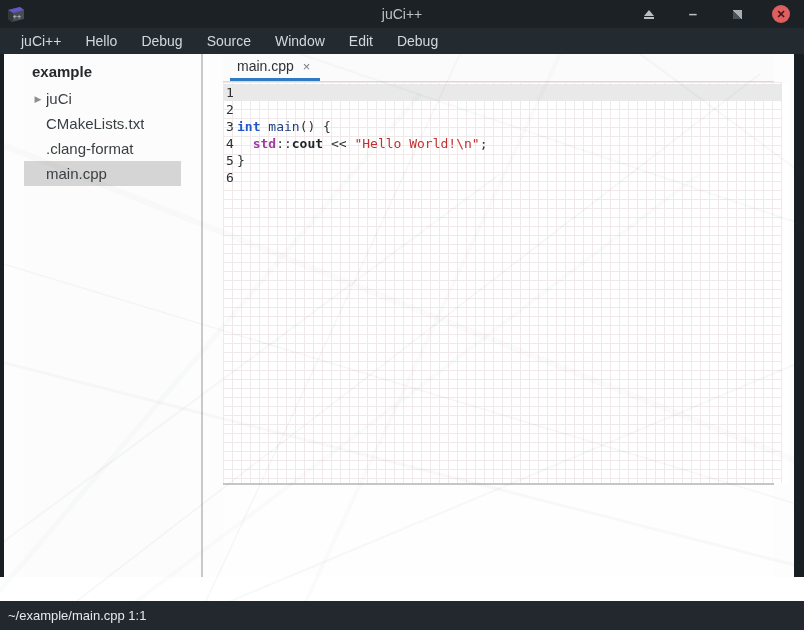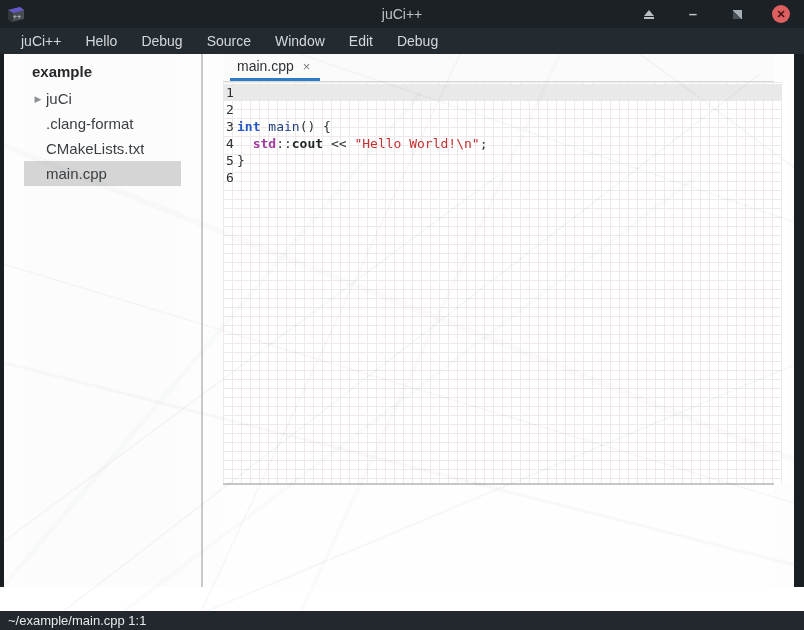--- a/index.html
+++ b/index.html
@@ -80,21 +80,21 @@
 
   .minimap{flex:1;background:#fff;padding:3px 3px 0 4px;overflow:hidden;cursor:default;}
   .minimap-content{font-family:"DejaVu Sans Mono",monospace;font-size:2.4px;line-height:2.9px;}
   .mini-row{white-space:pre;height:2.9px;overflow:hidden;}
   .mini-row.hl{background:#e9e9e9;}
 
   .h-divider{height:2px;flex:none;background:#c6c6c6;}
   .bottom-panel{flex:1;background:#fefefe;cursor:text;}
 
   
-  .statusbar{height:19px;flex:none;background:var(--statusbar-bg);display:flex;align-items:center;padding-left:8px;margin-top:24px;}
+  .statusbar{height:29px;flex:none;background:var(--statusbar-bg);display:flex;align-items:center;padding-left:8px;margin-top:24px;}
   .status-text{color:#e6e9eb;font-size:13px;line-height:1;}
 </style>
 </head>
 <body>
 
 <div class="window">
 
   <div class="titlebar">
     <svg class="app-icon" viewBox="0 0 22 20">
       <polygon points="3,6 15,3 19,6 19,15 7,18 3,15" fill="#474d53"></polygon>
@@ -137,25 +137,25 @@
 
     <div class="sidebar">
       <div class="sidebar-header">example</div>
       <div id="tree-items">
           <div class="tree-row">
             <span class="expander">▶</span>
             <span class="tree-label">juCi</span>
           </div>
           <div class="tree-row">
             <span class="expander"></span>
-            <span class="tree-label">.clang-format</span>
+            <span class="tree-label">CMakeLists.txt</span>
           </div>
           <div class="tree-row">
             <span class="expander"></span>
-            <span class="tree-label">CMakeLists.txt</span>
+            <span class="tree-label">.clang-format</span>
           </div>
           <div class="tree-row selected">
             <span class="expander"></span>
             <span class="tree-label">main.cpp</span>
           </div>
         </div>
     </div>
 
     <div class="v-divider"></div>
 

